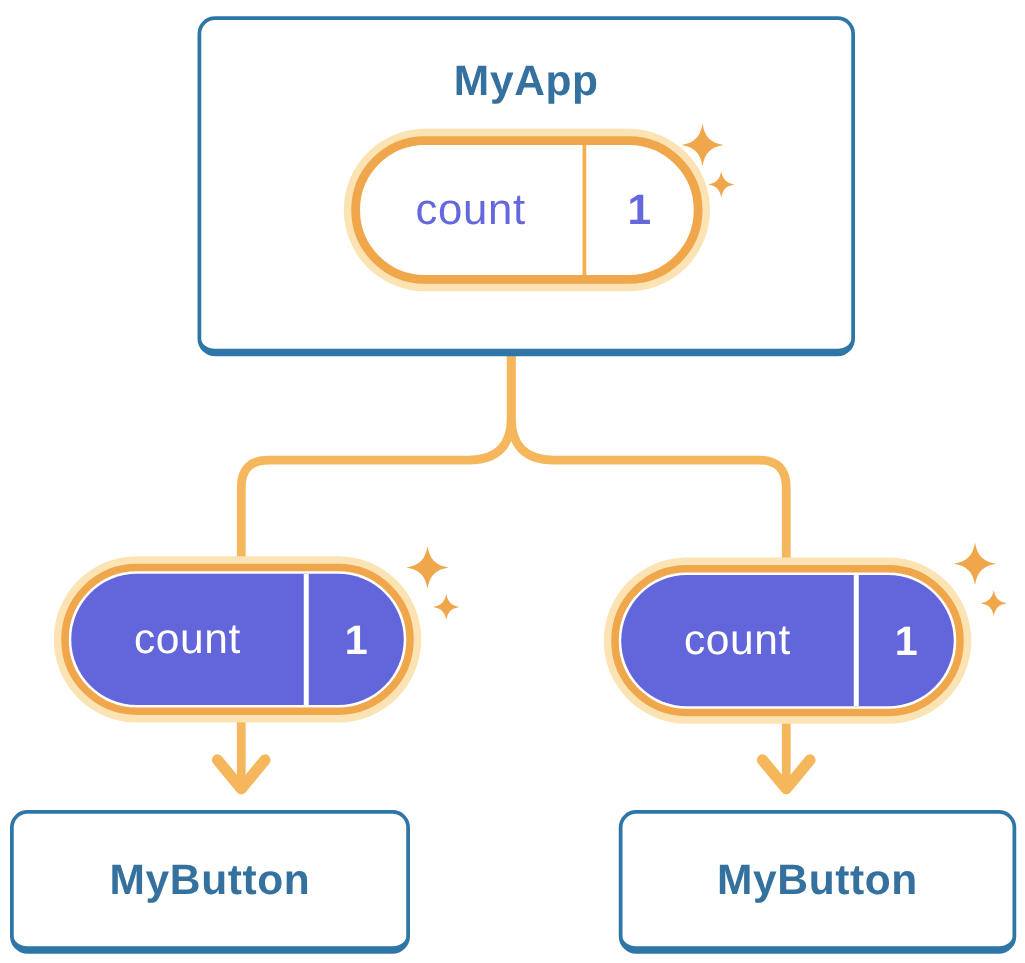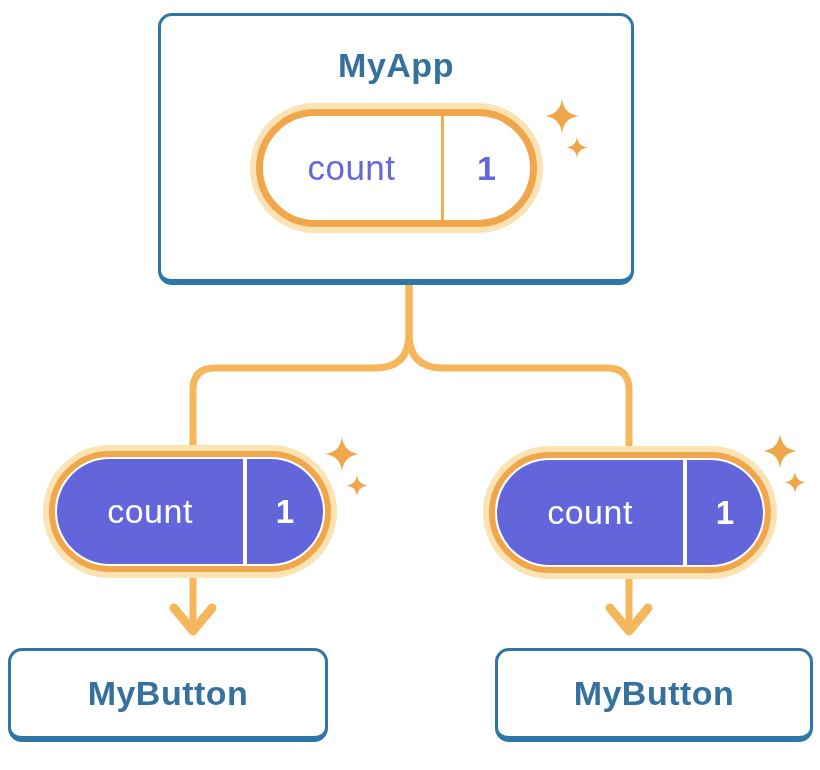--- a/index.html
+++ b/index.html
@@ -30,23 +30,23 @@
   
   .card{
     position:absolute;background:#fff;
     border:3px solid var(--card-border);
     border-bottom-width:6px;border-radius:14px;
     z-index:2;display:flex;align-items:center;justify-content:center;
   }
   .card-title{
     color:var(--heading-text);font-size:34px;font-weight:600;letter-spacing:.5px;
   }
-  .root-card{left:158px;top:13px;width:476px;height:272px;flex-direction:column;justify-content:flex-start;}
+  .root-card{left:158px;top:13px;width:526px;height:272px;flex-direction:column;justify-content:flex-start;}
   .root-card .card-title{margin-top:30px;}
-  .leaf-card{height:94px;}
+  .leaf-card{height:115px;}
   .leaf-card.left{left:8px;top:648px;width:320px;}
   .leaf-card.right{left:495px;top:648px;width:318px;}
 
   
   .pill-halo{
     background:var(--pill-halo);border-radius:999px;padding:6px;z-index:2;
   }
   .root-card .pill-halo{margin-top:18px;width:293px;height:130px;}
   .state-body{
     width:100%;height:100%;background:#fff;border:7px solid var(--pill-ring-orange);

